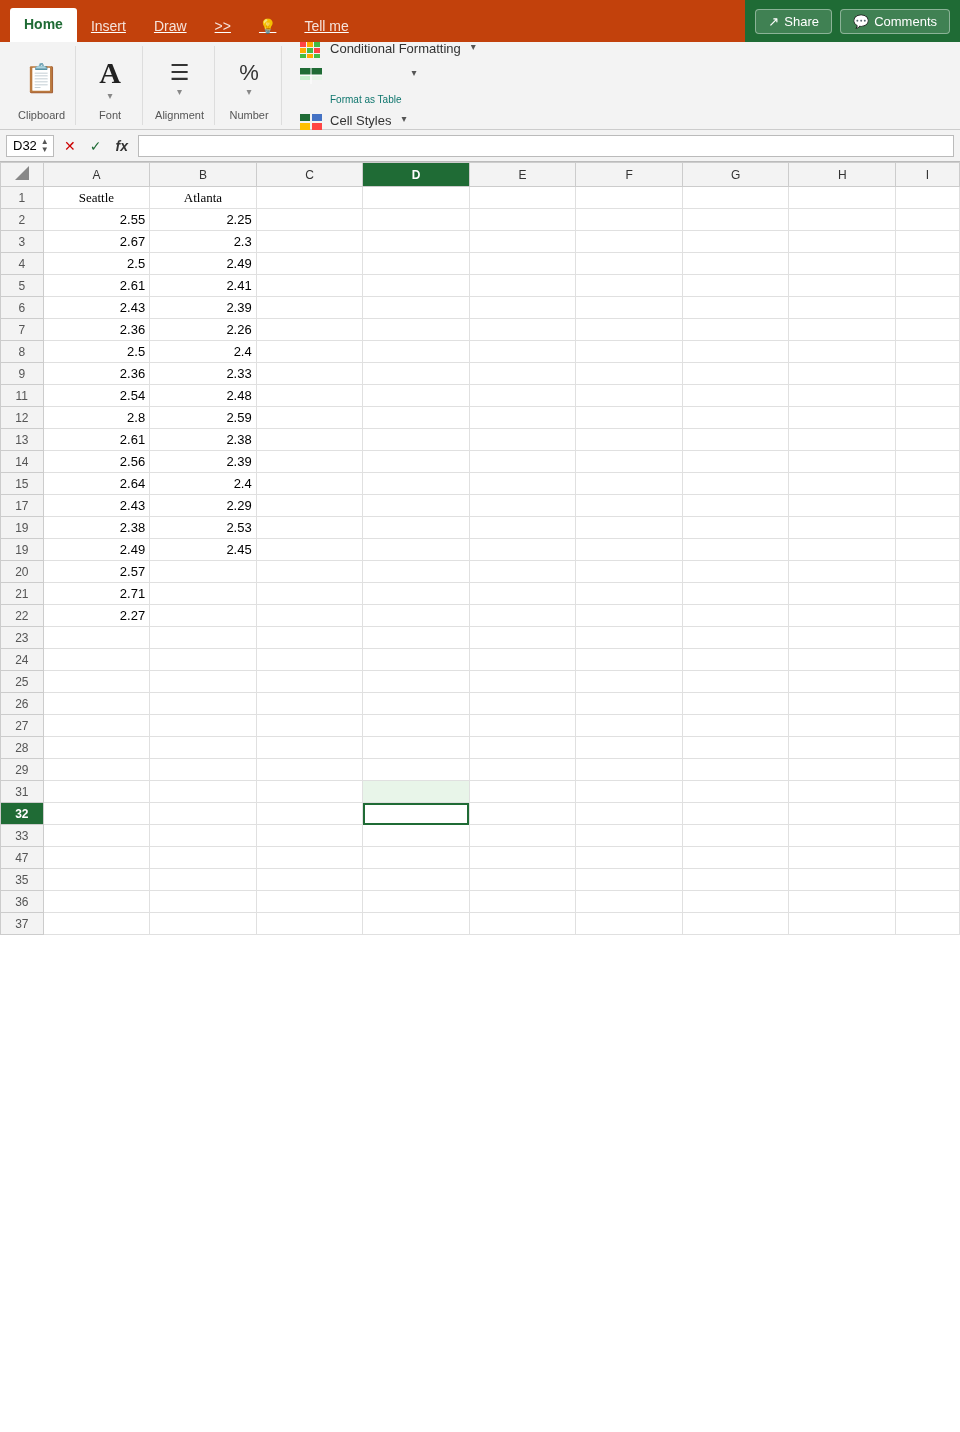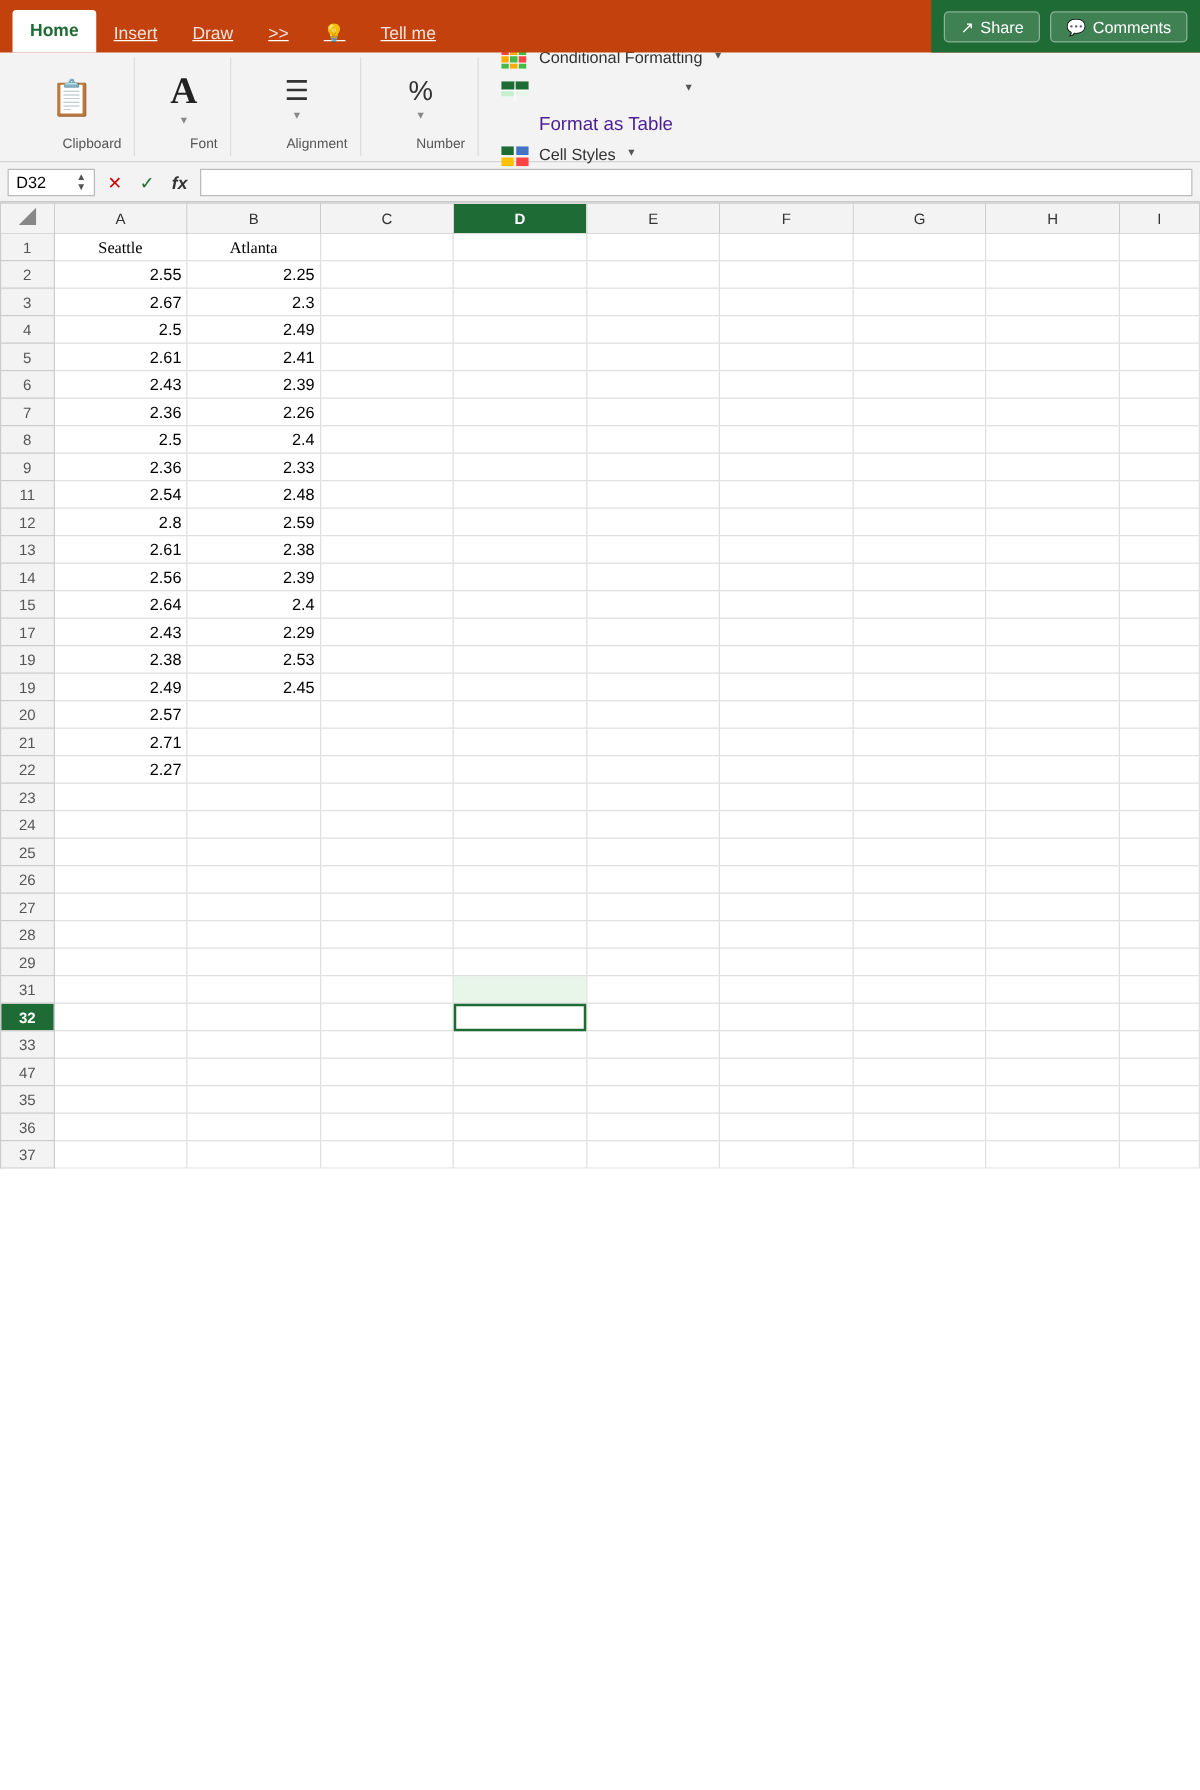--- a/index.html
+++ b/index.html
@@ -7,32 +7,32 @@
 
     
     .ribbon { background: #c2410c; color: white; text-decoration: underline; }
     .ribbon-tabs { display: flex; align-items: flex-end; padding: 0 10px; height: 42px; }
     .ribbon-tab { padding: 8px 14px; font-size: 14px; cursor: pointer; color: rgba(255,255,255,0.85); }
     .ribbon-tab.active { background: #fff; color: #1f6b35; font-weight: 600; border-top-left-radius: 3px; border-top-right-radius: 3px; padding-bottom: 10px; }
     .ribbon-tab.more { font-size: 14px; }
     .ribbon-content { background: #f3f3f3; border-bottom: 1px solid #ccc; display: flex; align-items: stretch; padding: 4px 8px; height: 88px; gap: 2px; }
     .ribbon-group { display: flex; flex-direction: column; align-items: center; justify-content: space-between; padding: 4px 10px; border-right: 1px solid #ddd; }
     .ribbon-group-items { display: flex; align-items: center; gap: 4px; flex: 1; }
-    .ribbon-group-label { font-size: 11px; color: #555; margin-top: 2px; margin-left: 32px; }
+    .ribbon-group-label { font-size: 11px; color: #555; margin-top: 2px; }
     .ribbon-btn { display: flex; flex-direction: column; align-items: center; justify-content: center; padding: 4px 6px; cursor: pointer; border-radius: 3px; min-width: 44px; }
     .ribbon-btn .icon { font-size: 22px; color: #333; }
     .ribbon-right { display: flex; flex-direction: column; justify-content: center; gap: 4px; padding: 4px 12px; border-right: none; flex: 0 0 auto; min-width: 280px; }
     .ribbon-right-item { display: flex; align-items: flex-start; gap: 8px; cursor: pointer; font-size: 13px; color: #1f6b35; padding: 2px 4px; border-radius: 3px; }
     .ribbon-right-item .icon-box { width: 22px; height: 18px; display: flex; align-items: center; justify-content: center; }
     .top-right-buttons { position: absolute; right: 0; top: 0; display: flex; align-items: center; padding: 8px 10px; gap: 8px; background: #1f6b35; height: 42px; }
     .top-btn { background: rgba(255,255,255,0.15); border: 1px solid rgba(255,255,255,0.4); color: white; padding: 4px 12px; border-radius: 4px; cursor: pointer; font-size: 13px; display: flex; align-items: center; gap: 5px; }
 
     
     .formula-bar { display: flex; align-items: center; background: #f3f3f3; border-bottom: 1px solid #bbb; height: 32px; padding: 0 6px; gap: 6px; }
-    .cell-ref { background: white; border: 1px solid #bbb; width: 70px; height: 22px; padding: 0 6px; font-size: 13px; display: flex; align-items: center; gap: 4px; }
+    .cell-ref { background: white; border: 1px solid #bbb; width: 48px; height: 22px; padding: 0 6px; font-size: 13px; display: flex; align-items: center; gap: 4px; }
     .cell-ref-text { flex: 1; }
     .cell-ref-arrows { display: flex; flex-direction: column; gap: 0; }
     .cell-ref-arrow { font-size: 8px; line-height: 1; cursor: pointer; color: #555; }
     .formula-actions { display: flex; gap: 6px; align-items: center; color: #555; font-size: 14px; }
     .formula-action { cursor: pointer; padding: 2px 4px; }
     .formula-input { flex: 1; border: none; background: white; border: 1px solid #bbb; height: 22px; padding: 0 6px; font-size: 13px; }
 
     
     .spreadsheet { overflow: auto; width: 100%; }
     table { border-collapse: collapse; width: 100%; table-layout: fixed; }
@@ -130,21 +130,21 @@
     <div class="ribbon-right-item">
       <div class="icon-box">
         <svg width="22" height="16" viewBox="0 0 22 16">
           <rect x="0" y="0" width="22" height="7" fill="#1f6b35"></rect>
           <rect x="0" y="8" width="10" height="4" fill="#c6efce"></rect>
           <rect x="12" y="8" width="10" height="4" fill="#e8f5e9"></rect>
           <line x1="11" y1="0" x2="11" y2="16" stroke="white" stroke-width="1"></line>
           <line x1="0" y1="7" x2="22" y2="7" stroke="white" stroke-width="1"></line>
         </svg>
       </div>
-      <span style="font-size:15px;color:#4c1d95;font-weight:500;margin-top:27px;">Format as Table</span>
+      <span style="font-size:10px;color:#0f766e;font-weight:500;margin-top:27px;">Format as Table</span>
       <span style="font-size:10px;color:#555;margin-left:2px;">▾</span>
     </div>
     <div class="ribbon-right-item">
       <div class="icon-box">
         <svg width="22" height="16" viewBox="0 0 22 16">
           <rect x="0" y="0" width="10" height="7" fill="#1f6b35"></rect>
           <rect x="12" y="0" width="10" height="7" fill="#4472c4"></rect>
           <rect x="0" y="9" width="10" height="7" fill="#ffc000"></rect>
           <rect x="12" y="9" width="10" height="7" fill="#ff4444"></rect>
         </svg>

